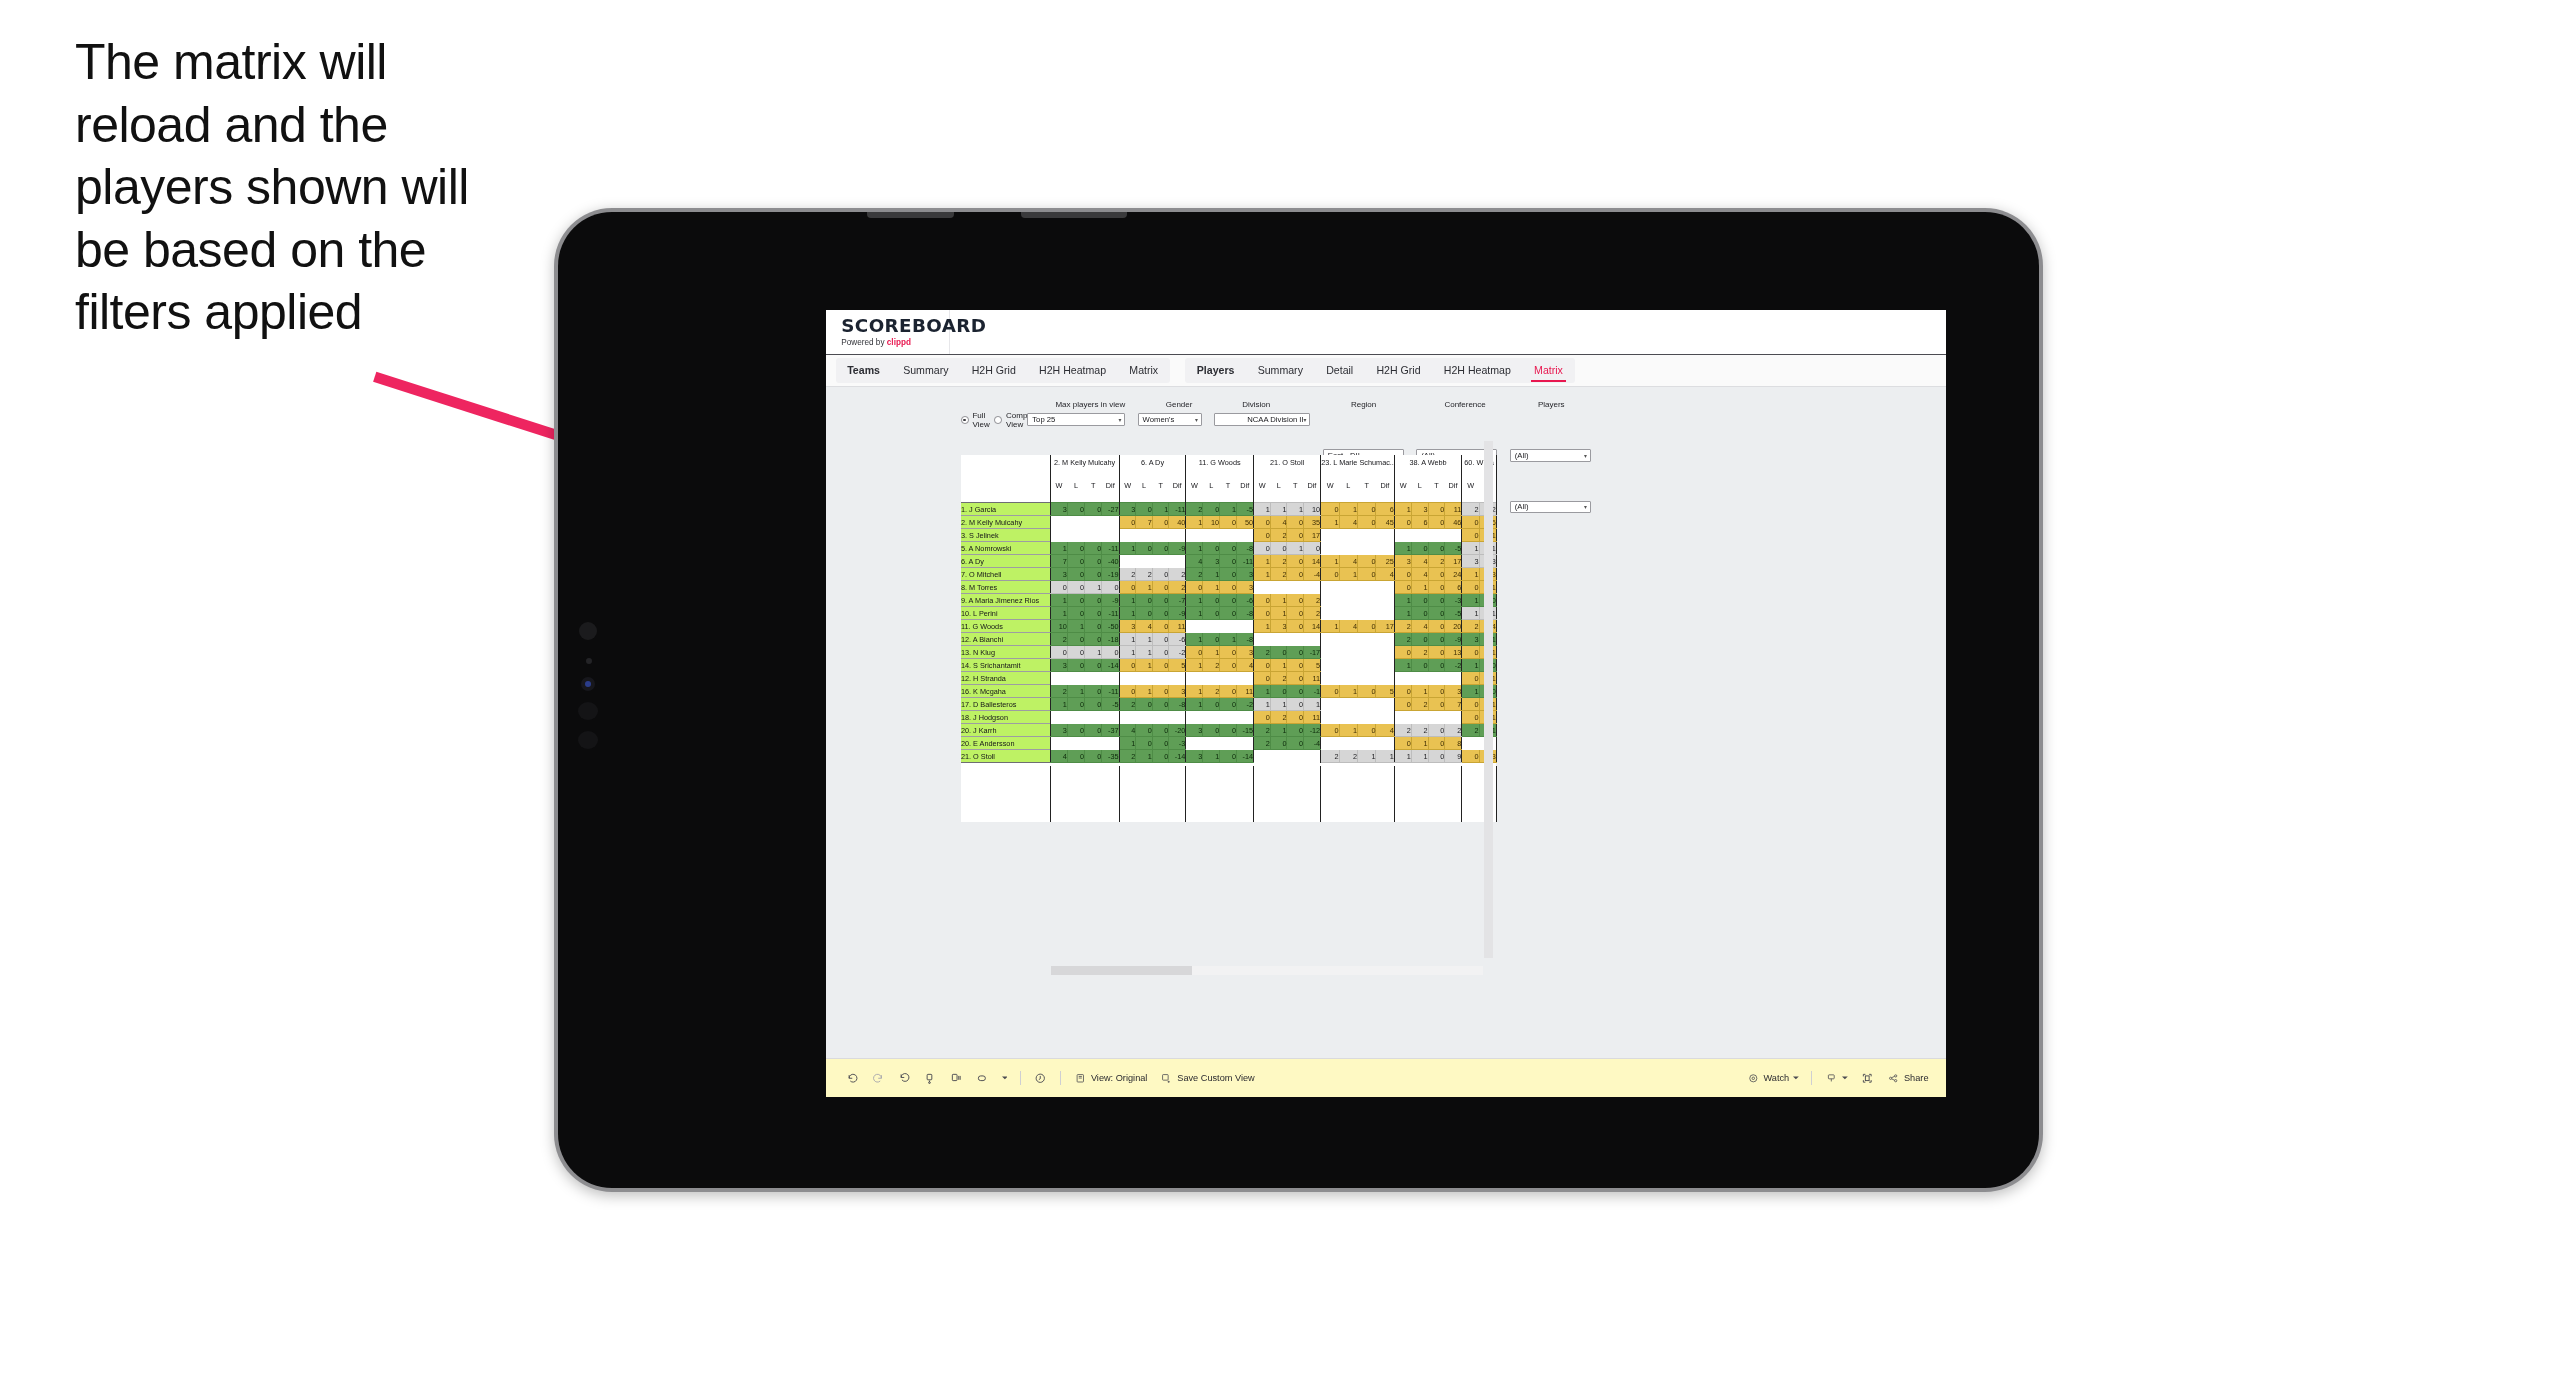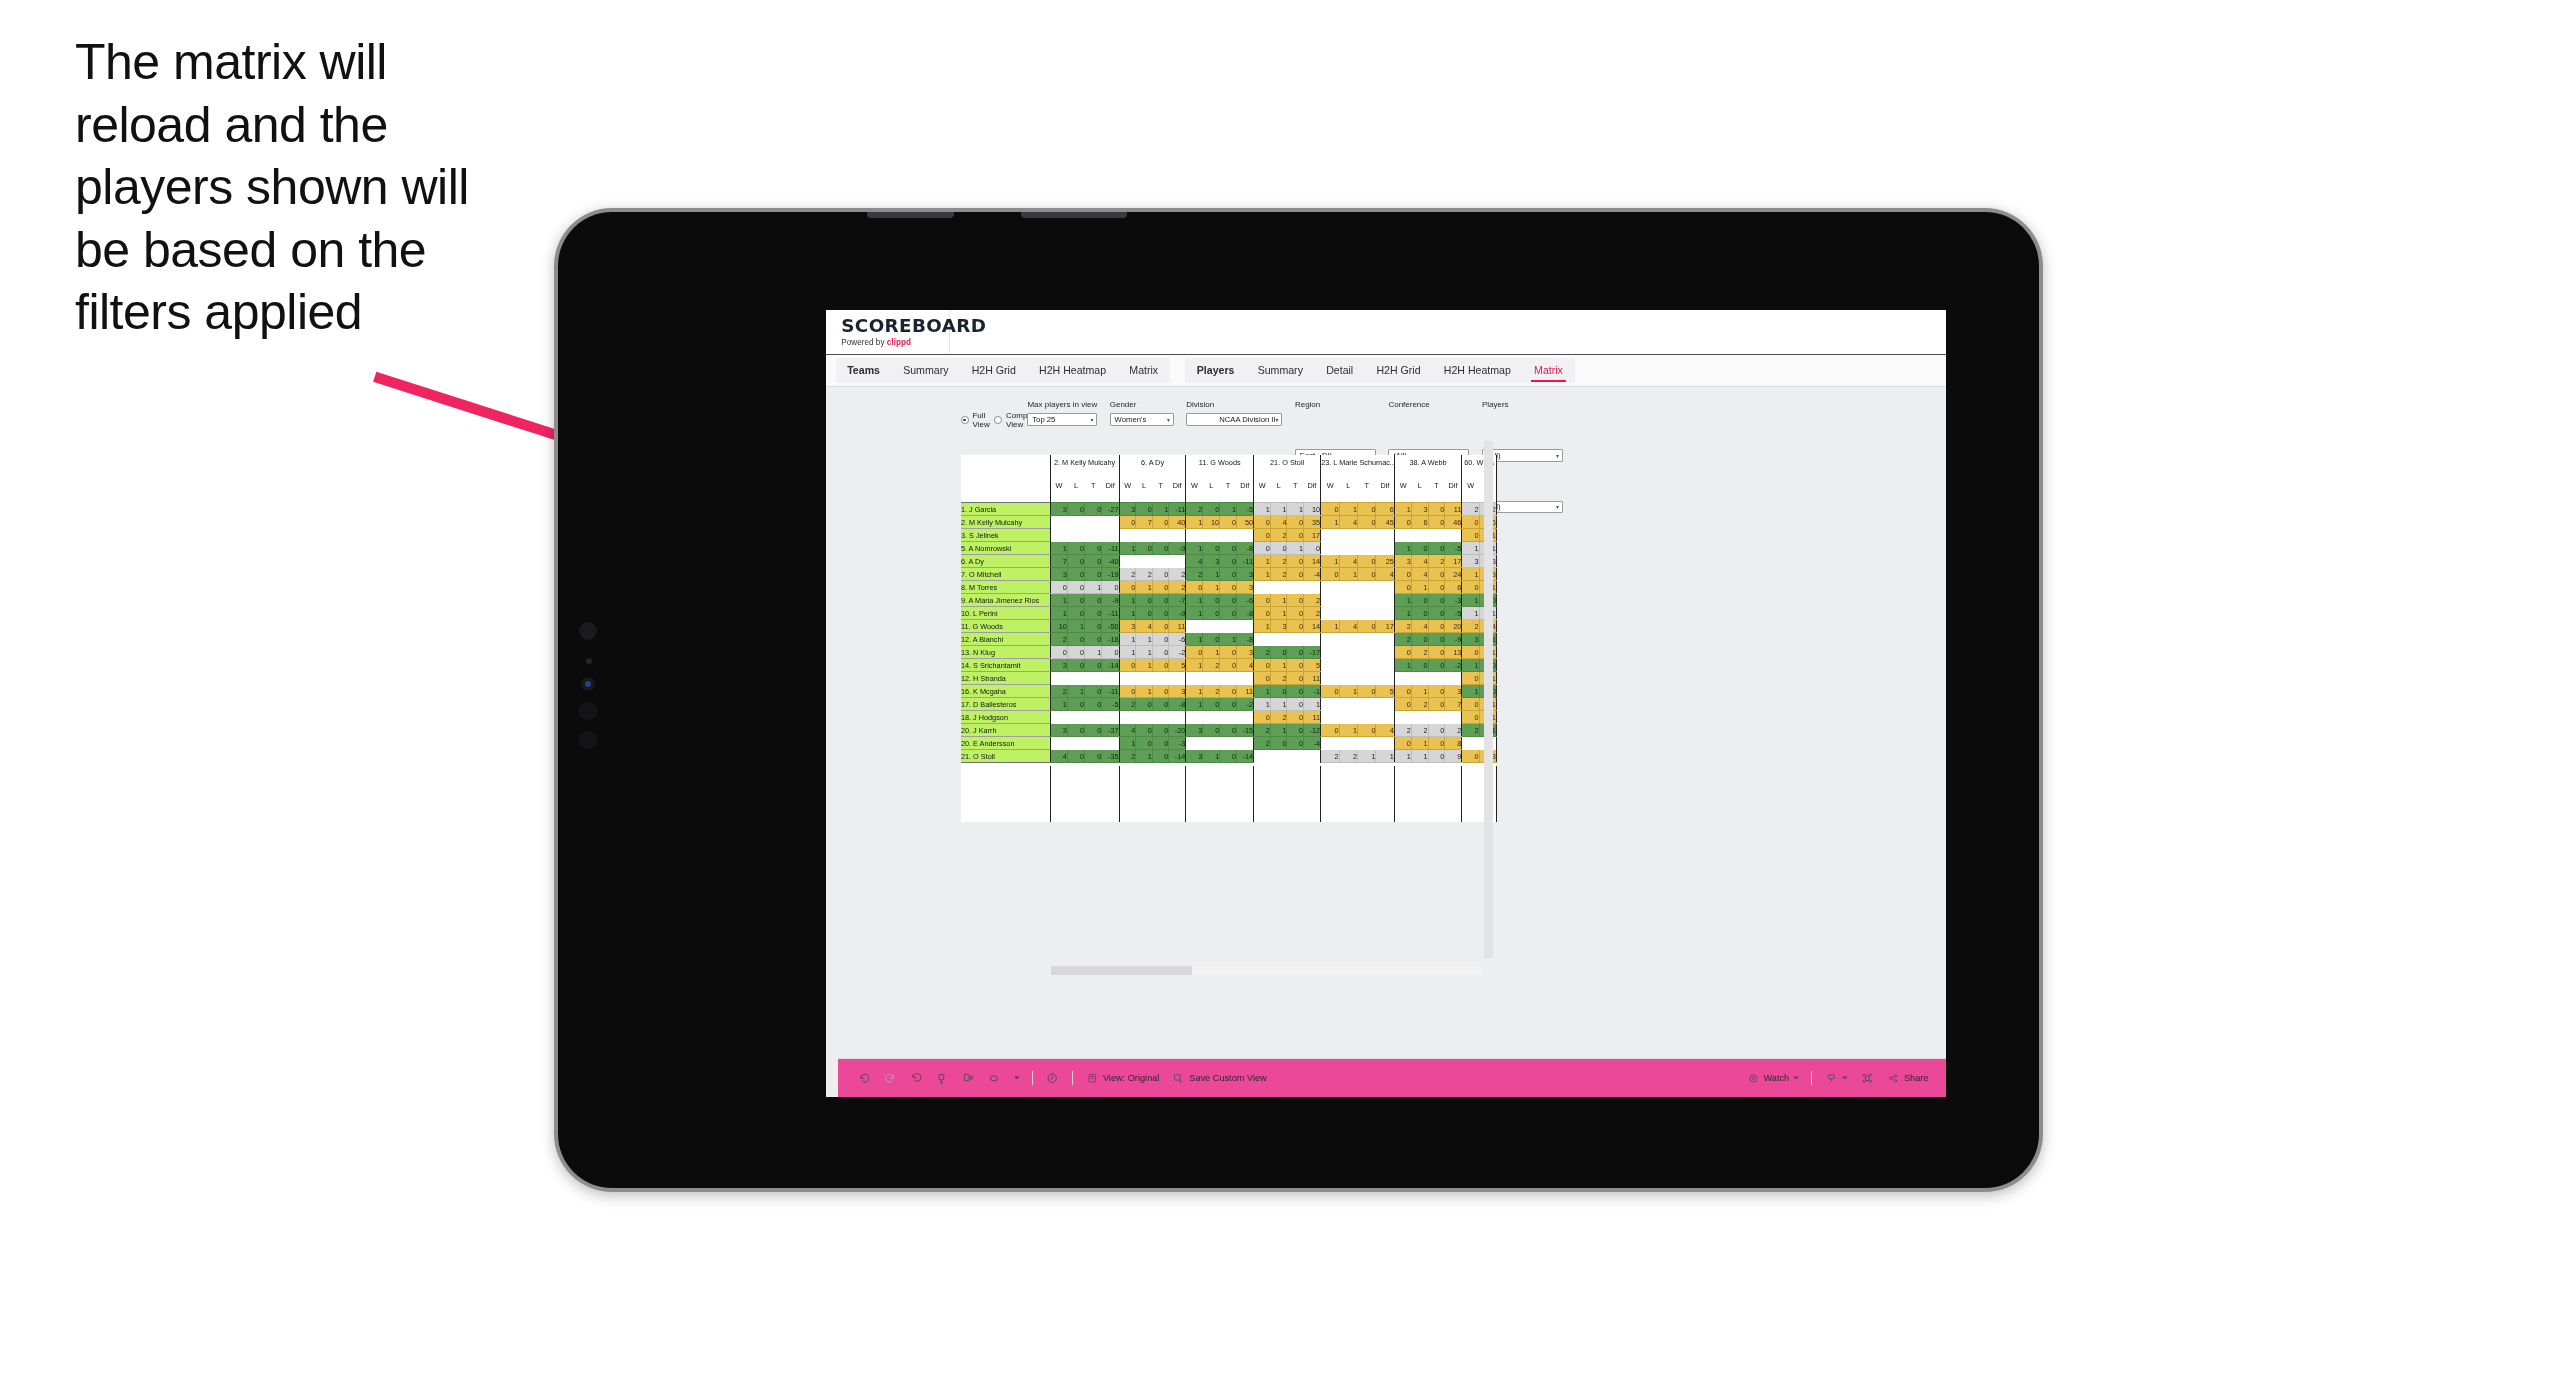--- a/index.html
+++ b/index.html
@@ -121,21 +121,21 @@
     font-size: 8.2px; color:#1b1b1f;
   }
   .radios { display:flex; flex-direction:row; gap:4.8px; padding-top:10.6px; width:54px;}
   .radio-row { display:flex; align-items:center; gap:3.9px; font-size:8px; }
   .radio {
     width:7.7px;height:7.7px;border-radius:50%;border:1px solid #8b8b90;background:#fff;
     display:inline-block; position:relative; flex:none;
   }
   .radio.on::after{content:"";position:absolute;left:1.4px;top:1.4px;width:2.9px;height:2.9px;border-radius:50%;background:#3a3a3f;}
   .fgroup { display:flex; flex-direction:column; gap:2.9px; }
-  .flabel { font-size:8px; color:#1f1f24; margin-bottom:1px; }
+  .flabel { font-size:8px; color:#1f1f24; margin-bottom:1px;margin-left:28px; }
   .fsel {
     height:12.5px; min-width:64px; background:#fff;
     border:1px solid #9a9a9f; border-radius:1px;
     display:flex; align-items:center; justify-content:space-between;
     padding: 0 2.9px 0 3.9px; font-size:7.7px; color:#18181c; cursor:pointer;
   }
   .fsel .caret { font-size:5.8px; color:#555; }
   .fgroup.w-lg .fsel { min-width: 81px; margin-top: 36px; }
   .fgroup.w-xl .fsel { min-width: 87px; padding-left: 32px; }
 
@@ -189,22 +189,22 @@
   #hscroll {
     position:absolute; left:225px; top:579px; width:432px; height:8.7px;
     background:#f2f2f3;
   }
   #hscroll .thumb { width:141px; height:8.7px; background:#d7d7d9; }
   
   #vgutter { position:absolute; left:658px; top:54px; width:8.7px; height:517px; background:#e3e3e5; }
 
   
   #toolbar {
-    position:absolute; left:12px; right:0; bottom:0; height:39px;
-    background:#ec4899; border-top:1px solid #dadadd;
+    position:absolute; left:0; right:0; bottom:0; height:39px;
+    background:#fef9c3; border-top:1px solid #dadadd;
     display:flex; align-items:center; padding-left:19.3px; gap:12.5px;
     font-size:9.2px; color:#2a2a2f;
   }
   .tb-ico { width:13.5px; height:13.5px; display:flex; align-items:center; justify-content:center; cursor:pointer; color:#4a4a50; }
   .tb-ico svg { display:block; }
   .tb-sep { width:1px; height:14.5px; background:#cfcfd3; }
   .tb-item { display:flex; align-items:center; gap:3.9px; cursor:pointer; white-space:nowrap; }
   .tb-right { margin-left:auto; display:flex; align-items:center; gap:12.5px; padding-right:17.4px; }
 </style>
 </head>

